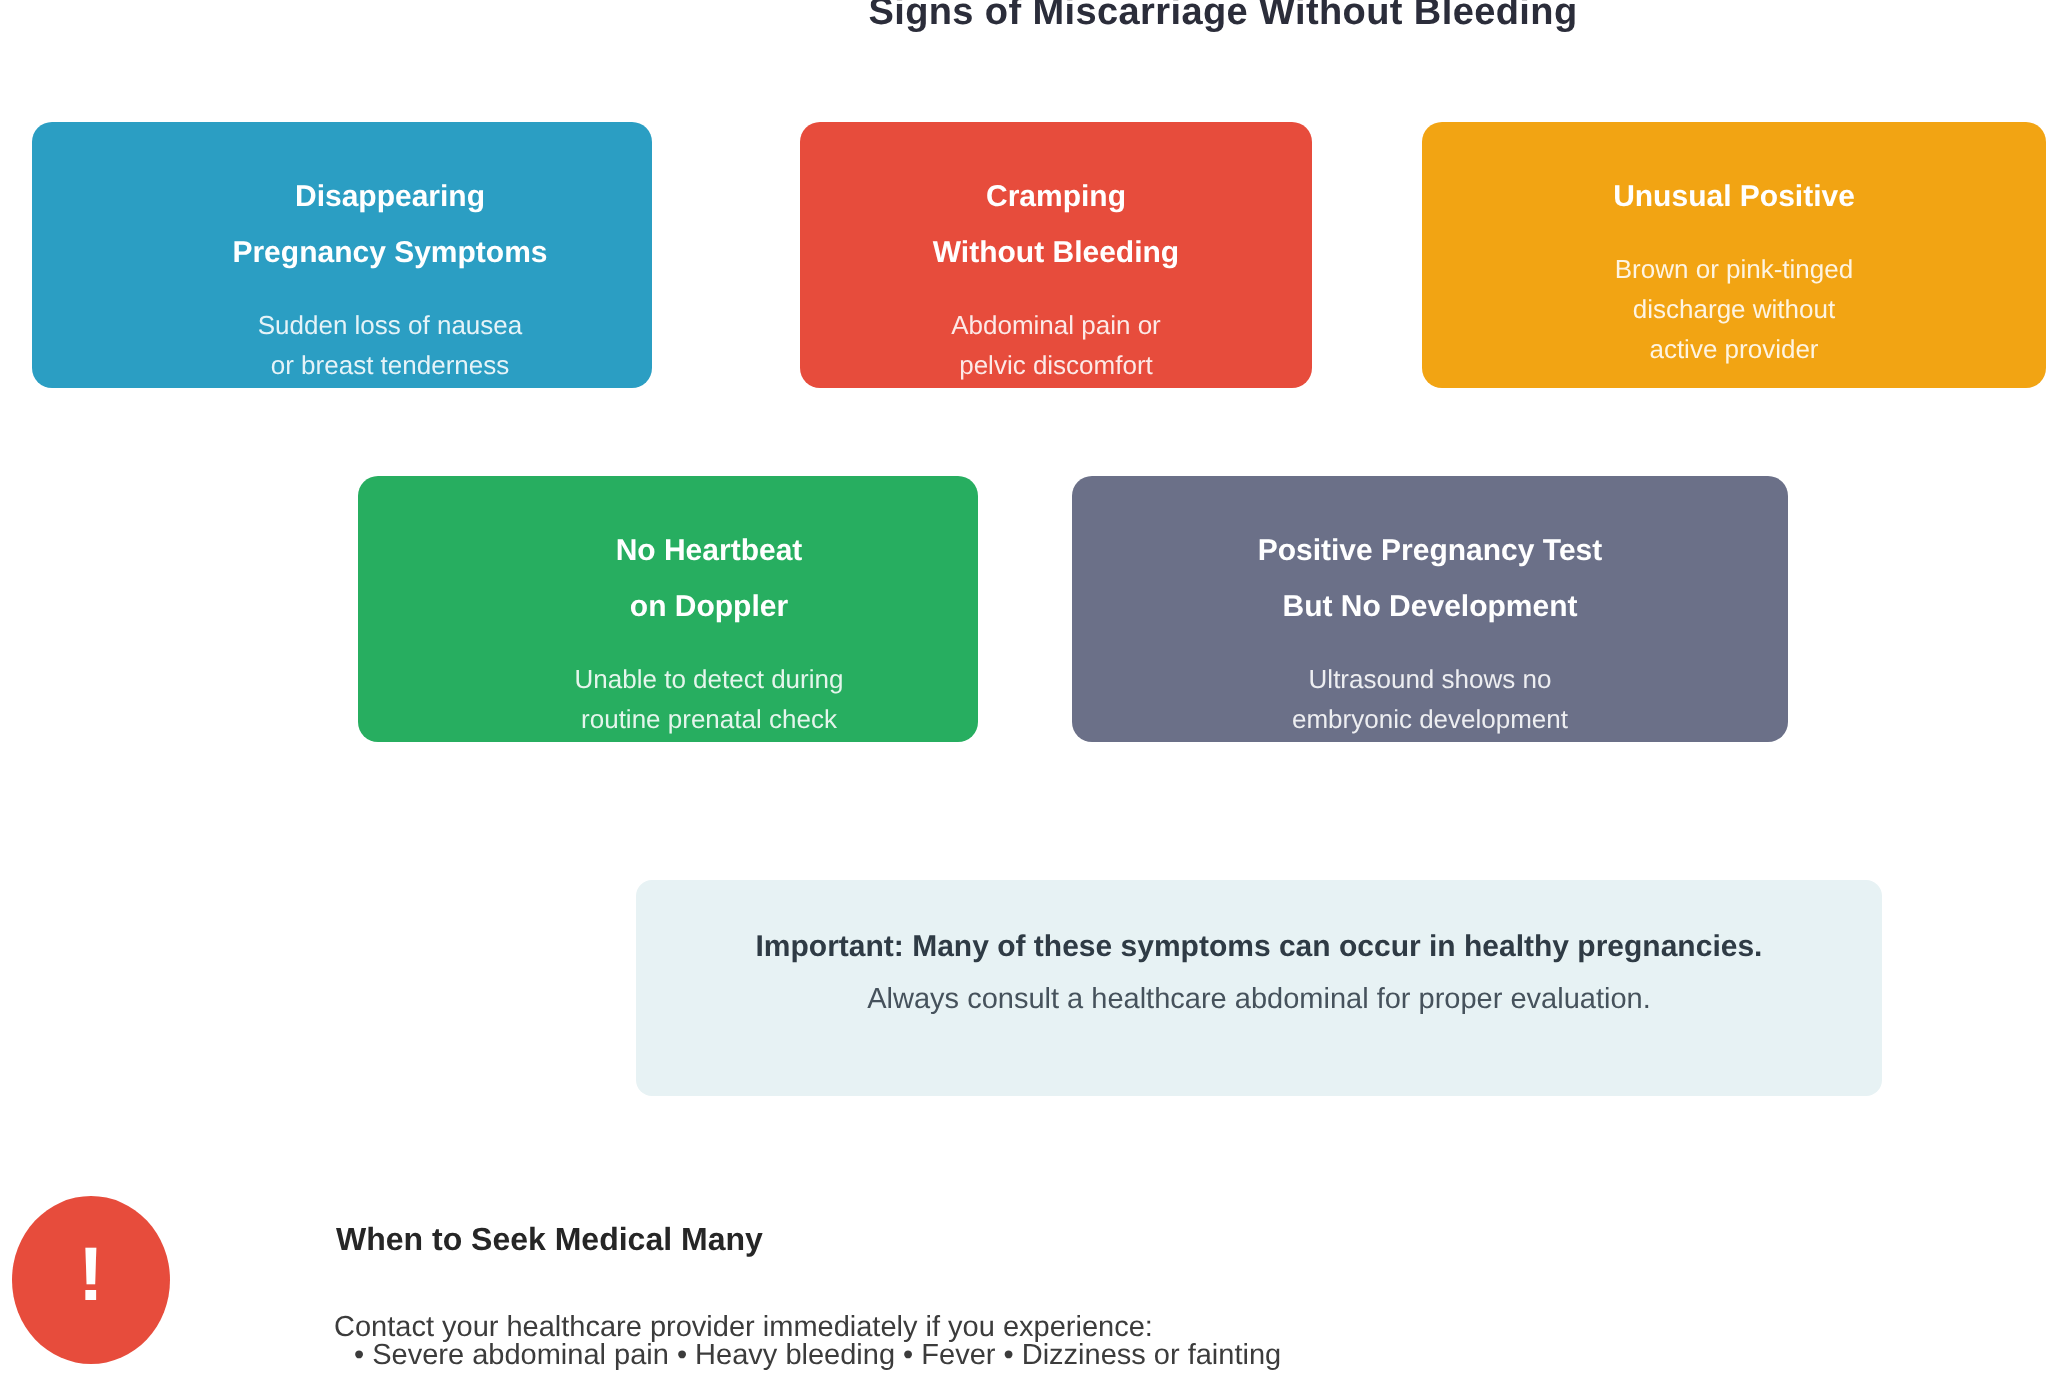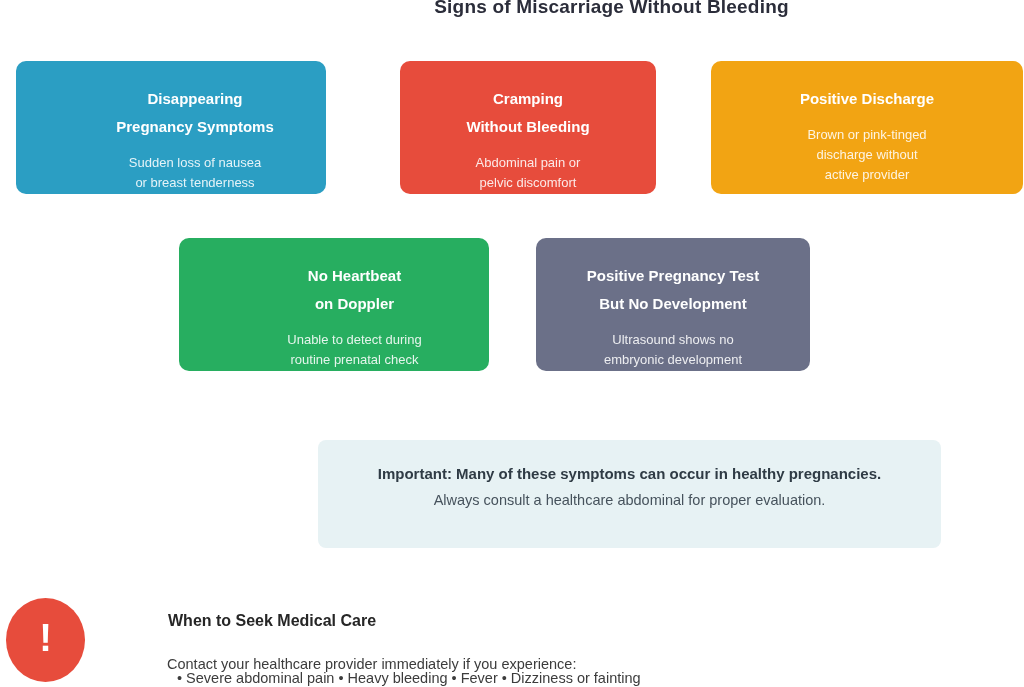--- a/index.html
+++ b/index.html
@@ -40,21 +40,21 @@
     margin-top: 12px;
     font-size: 13px;
     line-height: 20px;
     white-space: pre-line;
     color: rgba(255,255,255,0.88);
   }
   .card-1 { left: 16px;   top: 61px;  width: 310px; padding-left: 48px; }
   .card-2 { left: 356px; top: 61px;  width: 256px; margin-left: 44px; }
   .card-3 { left: 711px; top: 61px;  width: 312px; }
   .card-4 { left: 179px; top: 238px; width: 310px; }
-  .card-5 { left: 536px; top: 238px; width: 274px; }
+  .card-5 { left: 536px; top: 238px; width: 358px; }
 
   .important-box {
     position: absolute;
     left: 300px; top: 440px; width: 623px; height: 108px;
     border-radius: 8px;
     box-sizing: border-box;
     padding-top: 25px;
     text-align: center;
     margin-left: 18px;
   }
@@ -118,21 +118,21 @@
   </div>
 
   <div class="card card-2" style="background-color: rgb(231, 76, 60);">
     <div class="card-title">Cramping
 Without Bleeding</div>
     <div class="card-subtitle">Abdominal pain or
 pelvic discomfort</div>
   </div>
 
   <div class="card card-3" style="background-color: rgb(242, 164, 19);">
-    <div class="card-title">Positive Discharge</div>
+    <div class="card-title">Unusual Positive</div>
     <div class="card-subtitle">Brown or pink-tinged
 discharge without
 active provider</div>
   </div>
 
   <div class="card card-4" style="background-color: rgb(39, 174, 96); padding-left: 41px;">
     <div class="card-title">No Heartbeat
 on Doppler</div>
     <div class="card-subtitle">Unable to detect during
 routine prenatal check</div>
@@ -147,17 +147,17 @@
 
   <div class="important-box" style="background-color: rgb(231, 242, 244);">
     <div class="important-bold">Important: Many of these symptoms can occur in healthy pregnancies.</div>
     <div class="important-regular">Always consult a healthcare abdominal for proper evaluation.</div>
   </div>
 
   <div class="alert-circle" style="background-color: rgb(231, 76, 60);">
     <span class="alert-glyph">!</span>
   </div>
 
-  <div class="seek-heading">When to Seek Medical Care</div>
+  <div class="seek-heading">When to Seek Medical Many</div>
   <div class="seek-intro">Contact your healthcare provider immediately if you experience:</div>
   <div class="seek-bullets">• Severe abdominal pain • Heavy bleeding • Fever • Dizziness or fainting</div>
 
 </div>
 
 </body></html>

